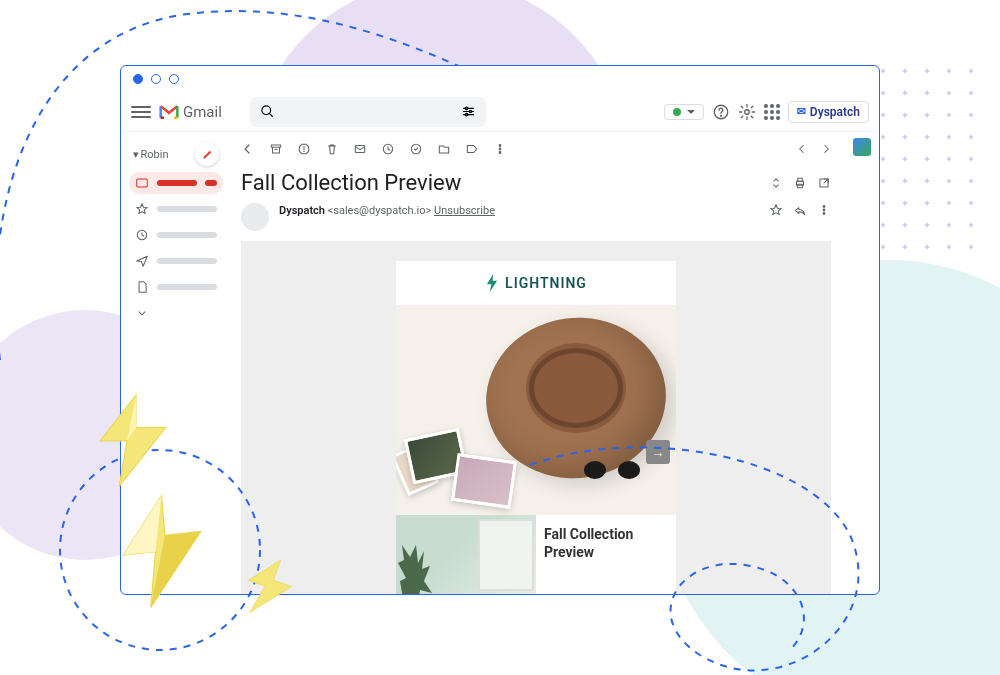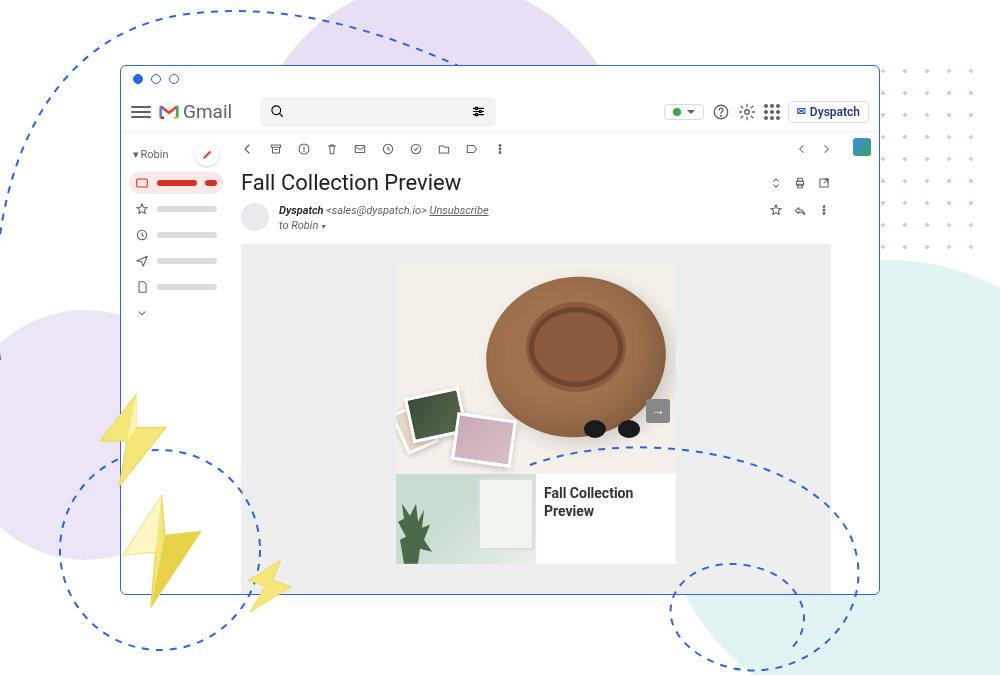--- a/index.html
+++ b/index.html
@@ -28,21 +28,21 @@
 
 .window { position: absolute; top: 65px; left: 120px; width: 760px; height: 530px; background: #fff; border: 1.5px solid #2a64e8; border-radius: 6px; z-index: 5; overflow: hidden; display: flex; flex-direction: column; }
 .titlebar { height: 26px; display: flex; align-items: center; padding-left: 12px; gap: 8px; }
 .tdot { width: 10px; height: 10px; border-radius: 50%; border: 1.5px solid #2a64e8; }
 .tdot.fill { background: #2a64e8; }
 
 
 .gheader { height: 40px; display: flex; align-items: center; padding: 0 10px; gap: 8px; border-bottom: 1px solid #f1f1f1; }
 .menu-icon { width: 20px; height: 20px; display: flex; flex-direction: column; justify-content: center; gap: 3px; cursor: pointer; }
 .menu-icon span { height: 2px; background: #5f6368; border-radius: 1px; }
-.gmail-logo { display: flex; align-items: center; gap: 4px; font-size: 19px; color: #5f6368; }
+.gmail-logo { display: flex; align-items: center; gap: 4px; font-size: 15px; color: #5f6368; }
 .gmail-logo svg { width: 20px; height: 16px; }
 .search { flex: 1; max-width: 360px; height: 30px; background: #f1f3f4; border-radius: 6px; display: flex; align-items: center; padding: 0 10px; margin-left: 20px; gap: 10px; }
 .search input { flex: 1; border: none; background: transparent; outline: none; font-size: 13px; }
 .spacer { flex: 1; }
 .status-pill { display: flex; align-items: center; gap: 6px; border: 1px solid #dadce0; border-radius: 4px; padding: 3px 8px; }
 .green-dot { width: 8px; height: 8px; background: #34a853; border-radius: 50%; }
 .caret-down { width: 0; height: 0; border-left: 4px solid transparent; border-right: 4px solid transparent; border-top: 4px solid #5f6368; }
 .header-icon { width: 18px; height: 18px; color: #5f6368; cursor: pointer; }
 .apps-grid { width: 16px; height: 16px; display: grid; grid-template-columns: repeat(3,1fr); gap: 2px; cursor: pointer; }
 .apps-grid span { background: #5f6368; border-radius: 50%; }
@@ -63,21 +63,21 @@
 .red-pill { width: 12px; height: 6px; background: #d93025; border-radius: 3px; }
 
 .main { flex: 1; display: flex; flex-direction: column; min-width: 0; padding-right: 4px; }
 .toolbar { height: 34px; display: flex; align-items: center; gap: 14px; padding: 0 8px; }
 .toolbar-right { margin-left: auto; display: flex; align-items: center; gap: 10px; }
 .tool-icon { width: 16px; height: 16px; color: #5f6368; cursor: pointer; }
 .tool-icon.sm { width: 14px; height: 14px; }
 
 .subject-row { display: flex; align-items: center; padding: 4px 10px 8px 10px; gap: 10px; }
 .subject { font-size: 22px; font-weight: 400; color: #202124; flex: 1; }
-.sender-row { display: flex; align-items: flex-start; padding: 0 10px 10px 10px; gap: 10px; font-style: italic; }
+.sender-row { display: flex; align-items: flex-start; padding: 0 10px 10px 10px; gap: 10px; }
 .avatar { width: 28px; height: 28px; border-radius: 50%; background: #e8eaed; flex-shrink: 0; }
 .sender-info { flex: 1; font-size: 11px; color: #5f6368; line-height: 1.4; }
 .sender-info .name { font-weight: 600; color: #202124; }
 .sender-info .unsub { color: #5f6368; text-decoration: underline; }
 .sender-actions { display: flex; align-items: center; gap: 10px; }
 
 .email-body { flex: 1; background: #eeeeee; margin: 0 10px 0 10px; padding: 20px; overflow: hidden; position: relative; }
 .email-inner { width: 280px; margin: 0 auto; background: #fff; }
 .brand-bar { height: 44px; display: flex; align-items: center; justify-content: center; gap: 6px; font-size: 14px; font-weight: 600; letter-spacing: 1px; color: #1a5555; }
 .hero { width: 100%; height: 210px; position: relative; overflow: hidden; }
@@ -324,39 +324,44 @@
       </div>
 
       <div class="sender-row">
         <div class="avatar"></div>
         <div class="sender-info">
           <div>
             <span class="name">Dyspatch</span>
             <span>&lt;sales@dyspatch.io&gt;</span>
             <span class="unsub">Unsubscribe</span>
           </div>
-          <div><span>to Robin</span> <span style="font-size:8px">▾</span></div>
         </div>
         <div class="sender-actions">
           <svg class="icon tool-icon sm" viewBox="0 0 24 24">
               <polygon points="12,3 14.5,9 21,9.3 16,13.5 17.5,20 12,16.5 6.5,20 8,13.5 3,9.3 9.5,9"></polygon>
             </svg>
           <svg class="icon tool-icon sm" viewBox="0 0 24 24">
               <path d="M10 8L4 13l6 5v-3c5 0 8 2 10 5-1-6-5-9-10-9V8z"></path>
             </svg>
           <svg class="icon tool-icon sm" viewBox="0 0 24 24">
               <circle cx="12" cy="6" r="1.5" fill="#5f6368"></circle>
               <circle cx="12" cy="12" r="1.5" fill="#5f6368"></circle>
               <circle cx="12" cy="18" r="1.5" fill="#5f6368"></circle>
             </svg>
         </div>
       </div>
 
       <div class="email-body">
         <div class="email-inner">
+          <div class="brand-bar">
+            <svg width="14" height="18" viewBox="0 0 24 32">
+                <polygon points="14,0 3,18 11,18 8,32 21,12 13,12" fill="#1a8a7a"></polygon>
+              </svg>
+            <span>LIGHTNING</span>
+          </div>
           <div class="hero">
             <div class="hero-bg"></div>
             <div class="hat">
               <div class="hat-brim"></div>
               <div class="hat-top"></div>
               <div class="hat-band"></div>
             </div>
             <div class="sunglasses">
                 <span></span>
                 <span></span>

